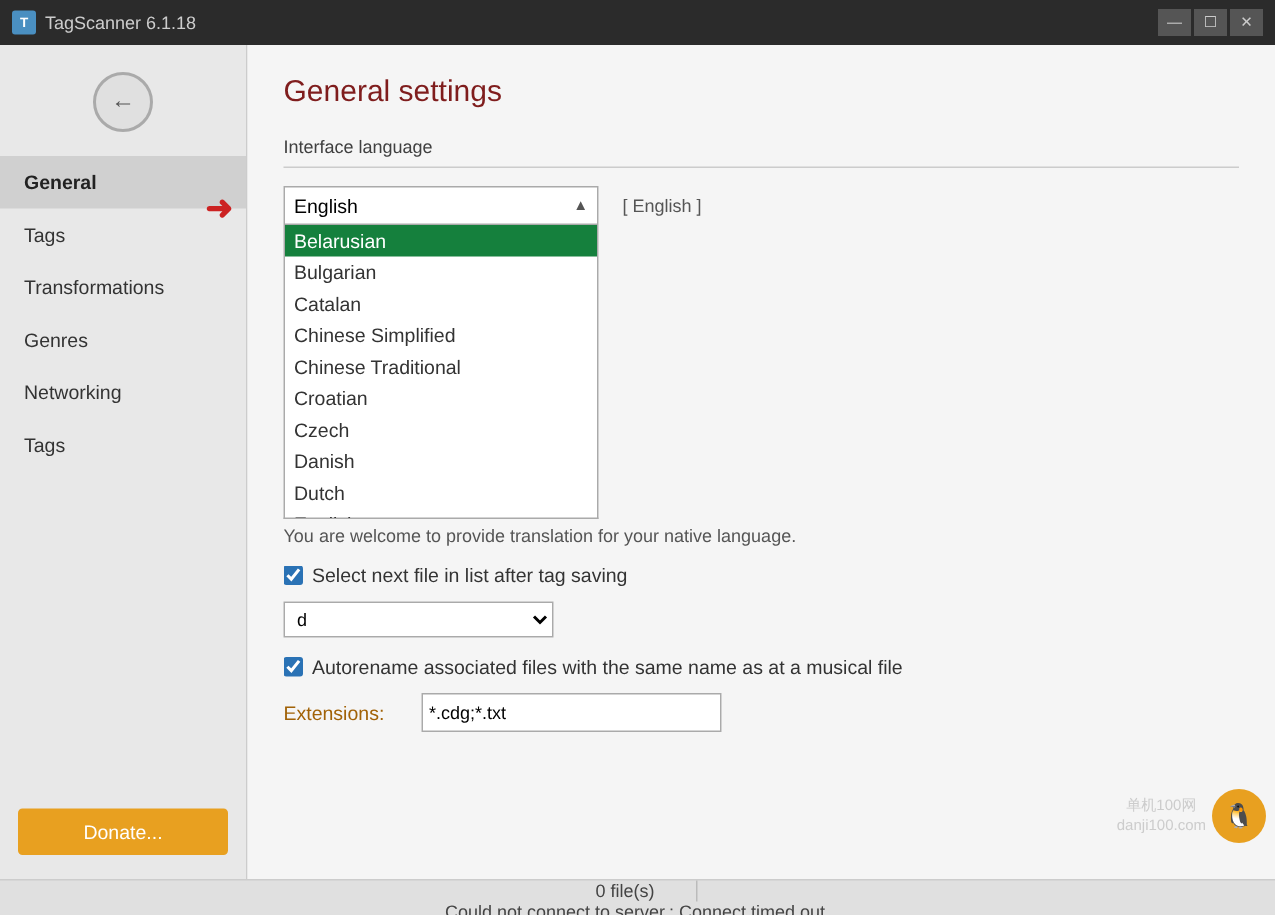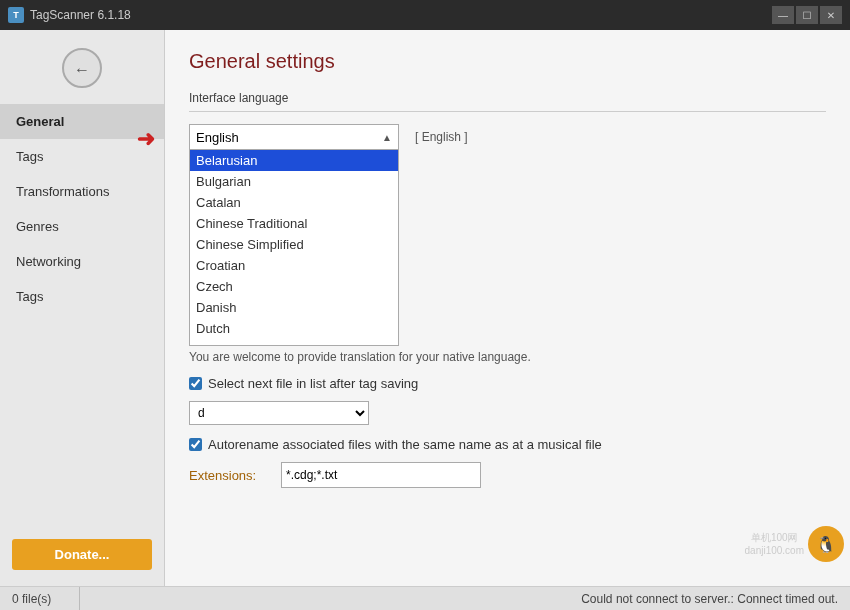--- a/index.html
+++ b/index.html
@@ -109,21 +109,21 @@
     .sidebar-spacer { flex: 1; }
     .donate-btn {
       margin: 10px 12px 16px 12px;
       background: #e8a020;
       color: white;
       border: none;
       padding: 8px 0;
       border-radius: 3px;
       cursor: pointer;
       font-size: 13px;
-      font-weight: bold;
+      font-weight: normal;
       width: calc(100% - 24px);
     }
 
     
     .main-content {
       flex: 1;
       background: #f5f5f5;
       padding: 20px 24px;
       position: relative;
     }
@@ -189,21 +189,21 @@
       max-height: 195px;
       overflow-y: scroll;
     }
     .lang-option {
       padding: 3px 6px;
       cursor: pointer;
       font-size: 13px;
       color: #333;
     }
     .lang-option.selected {
-      background: #1d4ed8;
+      background: #15803d;
       color: white;
     }
     
     .lang-dropdown-inner::-webkit-scrollbar { width: 12px; }
     .lang-dropdown-inner::-webkit-scrollbar-track { background: #f0f0f0; }
     .lang-dropdown-inner::-webkit-scrollbar-thumb { background: #aaa; border: 1px solid #999; }
 
     
     .setting-row {
       display: flex;
@@ -256,20 +256,21 @@
 
     
     .status-bar {
       height: 24px;
       background: #e0e0e0;
       border-top: 1px solid #ccc;
       display: flex;
       align-items: center;
       font-size: 12px;
       color: #444;
+      flex-direction: column;
     }
     .status-files {
       padding: 0 12px;
       border-right: 1px solid #bbb;
       height: 100%;
       display: flex;
       align-items: center;
       min-width: 80px;
     }
     .status-msg {
@@ -361,26 +362,26 @@
           <div class="lang-select-display">
             <span>English</span>
             <span class="arrow-up">▲</span>
           </div>
 
           <div class="lang-dropdown">
             <div class="lang-dropdown-inner">
               <div class="lang-option selected">Belarusian</div>
               <div class="lang-option">Bulgarian</div>
               <div class="lang-option">Catalan</div>
+              <div class="lang-option">Chinese Simplified</div>
+
               <div class="lang-option" style="position:relative;">
                 
                 Chinese Traditional
               </div>
-
-              <div class="lang-option">Chinese Simplified</div>
               <div class="lang-option">Croatian</div>
               <div class="lang-option">Czech</div>
               <div class="lang-option">Danish</div>
               <div class="lang-option">Dutch</div>
               <div class="lang-option">English</div>
 
             </div>
           </div>
         </div>
         <span class="lang-current-badge">[ English ]</span>

